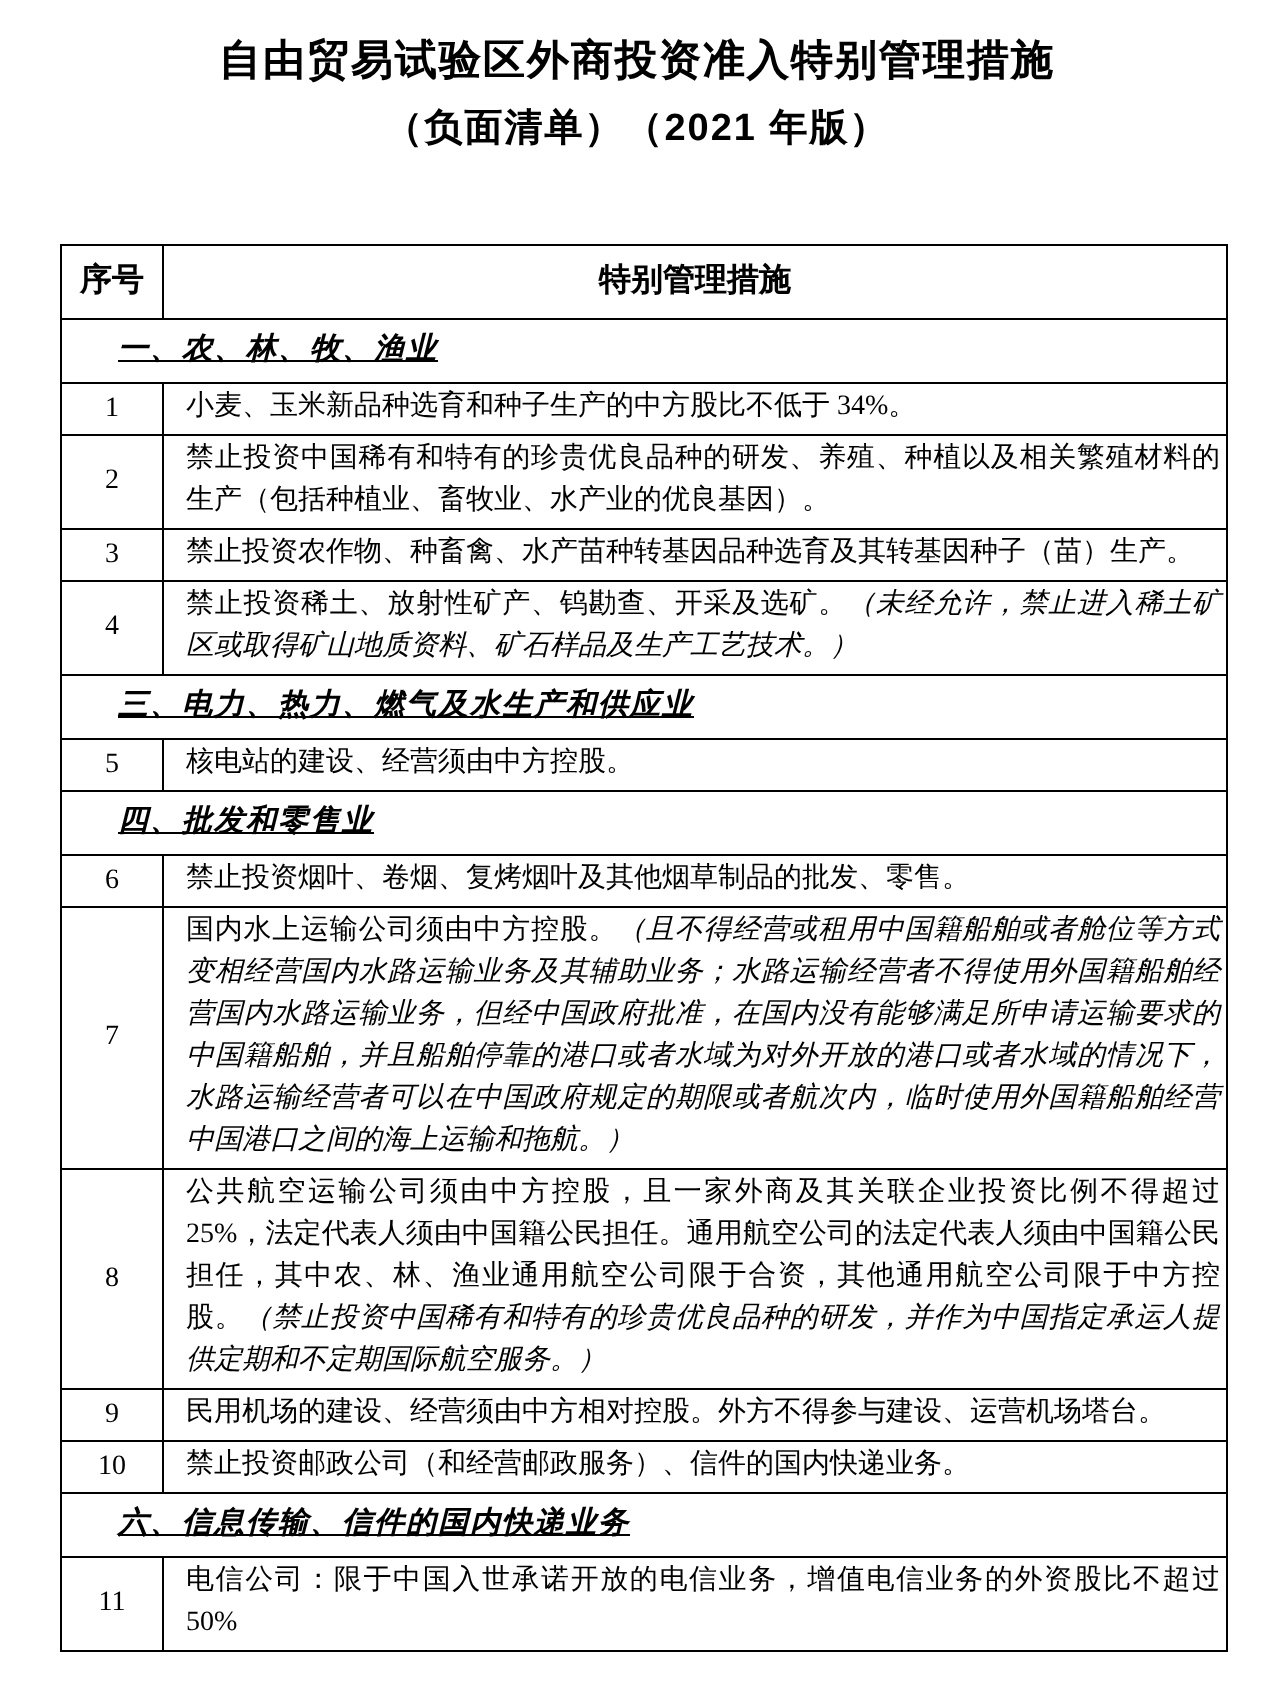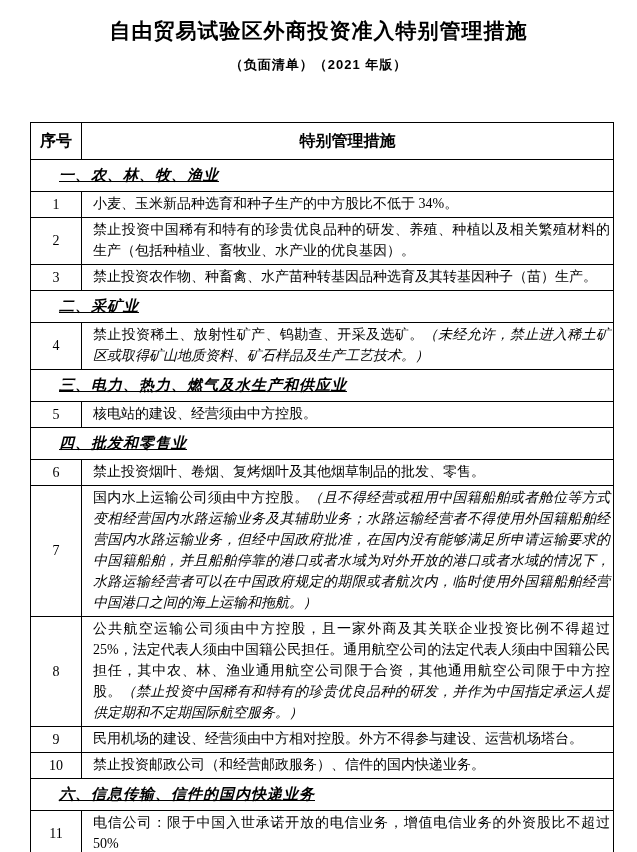--- a/index.html
+++ b/index.html
@@ -26,21 +26,21 @@
   .doc-title {
     font-family: "Liberation Sans", sans-serif;
     font-weight: bold;
     font-size: 21px;
     line-height: 30px;
     letter-spacing: 1px;
   }
   .doc-subtitle {
     font-family: "Liberation Sans", sans-serif;
     font-weight: bold;
-    font-size: 13px;
+    font-size: 19px;
     line-height: 30px;
     letter-spacing: 1px;
     margin-top: 4px;
   }
   table.measures {
     border-collapse: collapse;
     table-layout: fixed;
     width: 584px;
     margin: 42px 0 0 30px;
     border: 1.5px solid #1a1a1a;
@@ -112,23 +112,20 @@
         </tr>
         <tr>
           <td class="no">2</td>
           <td class="measure"><span>禁止投资中国稀有和特有的珍贵优良品种的研发、养殖、种植以及相关繁殖材料的生产（包括种植业、畜牧业、水产业的优良基因）。</span></td>
         </tr>
         <tr>
           <td class="no">3</td>
           <td class="measure"><span>禁止投资农作物、种畜禽、水产苗种转基因品种选育及其转基因种子（苗）生产。</span></td>
         </tr>
         <tr>
-          <td colspan="2" class="section">二、采矿业</td>
-        </tr>
-        <tr>
           <td class="no">4</td>
           <td class="measure"><span>禁止投资稀土、放射性矿产、钨勘查、开采及选矿。</span><span class="kai">（未经允许，禁止进入稀土矿区或取得矿山地质资料、矿石样品及生产工艺技术。）</span></td>
         </tr>
         <tr>
           <td colspan="2" class="section">三、电力、热力、燃气及水生产和供应业</td>
         </tr>
         <tr>
           <td class="no">5</td>
           <td class="measure"><span>核电站的建设、经营须由中方控股。</span></td>
         </tr>

